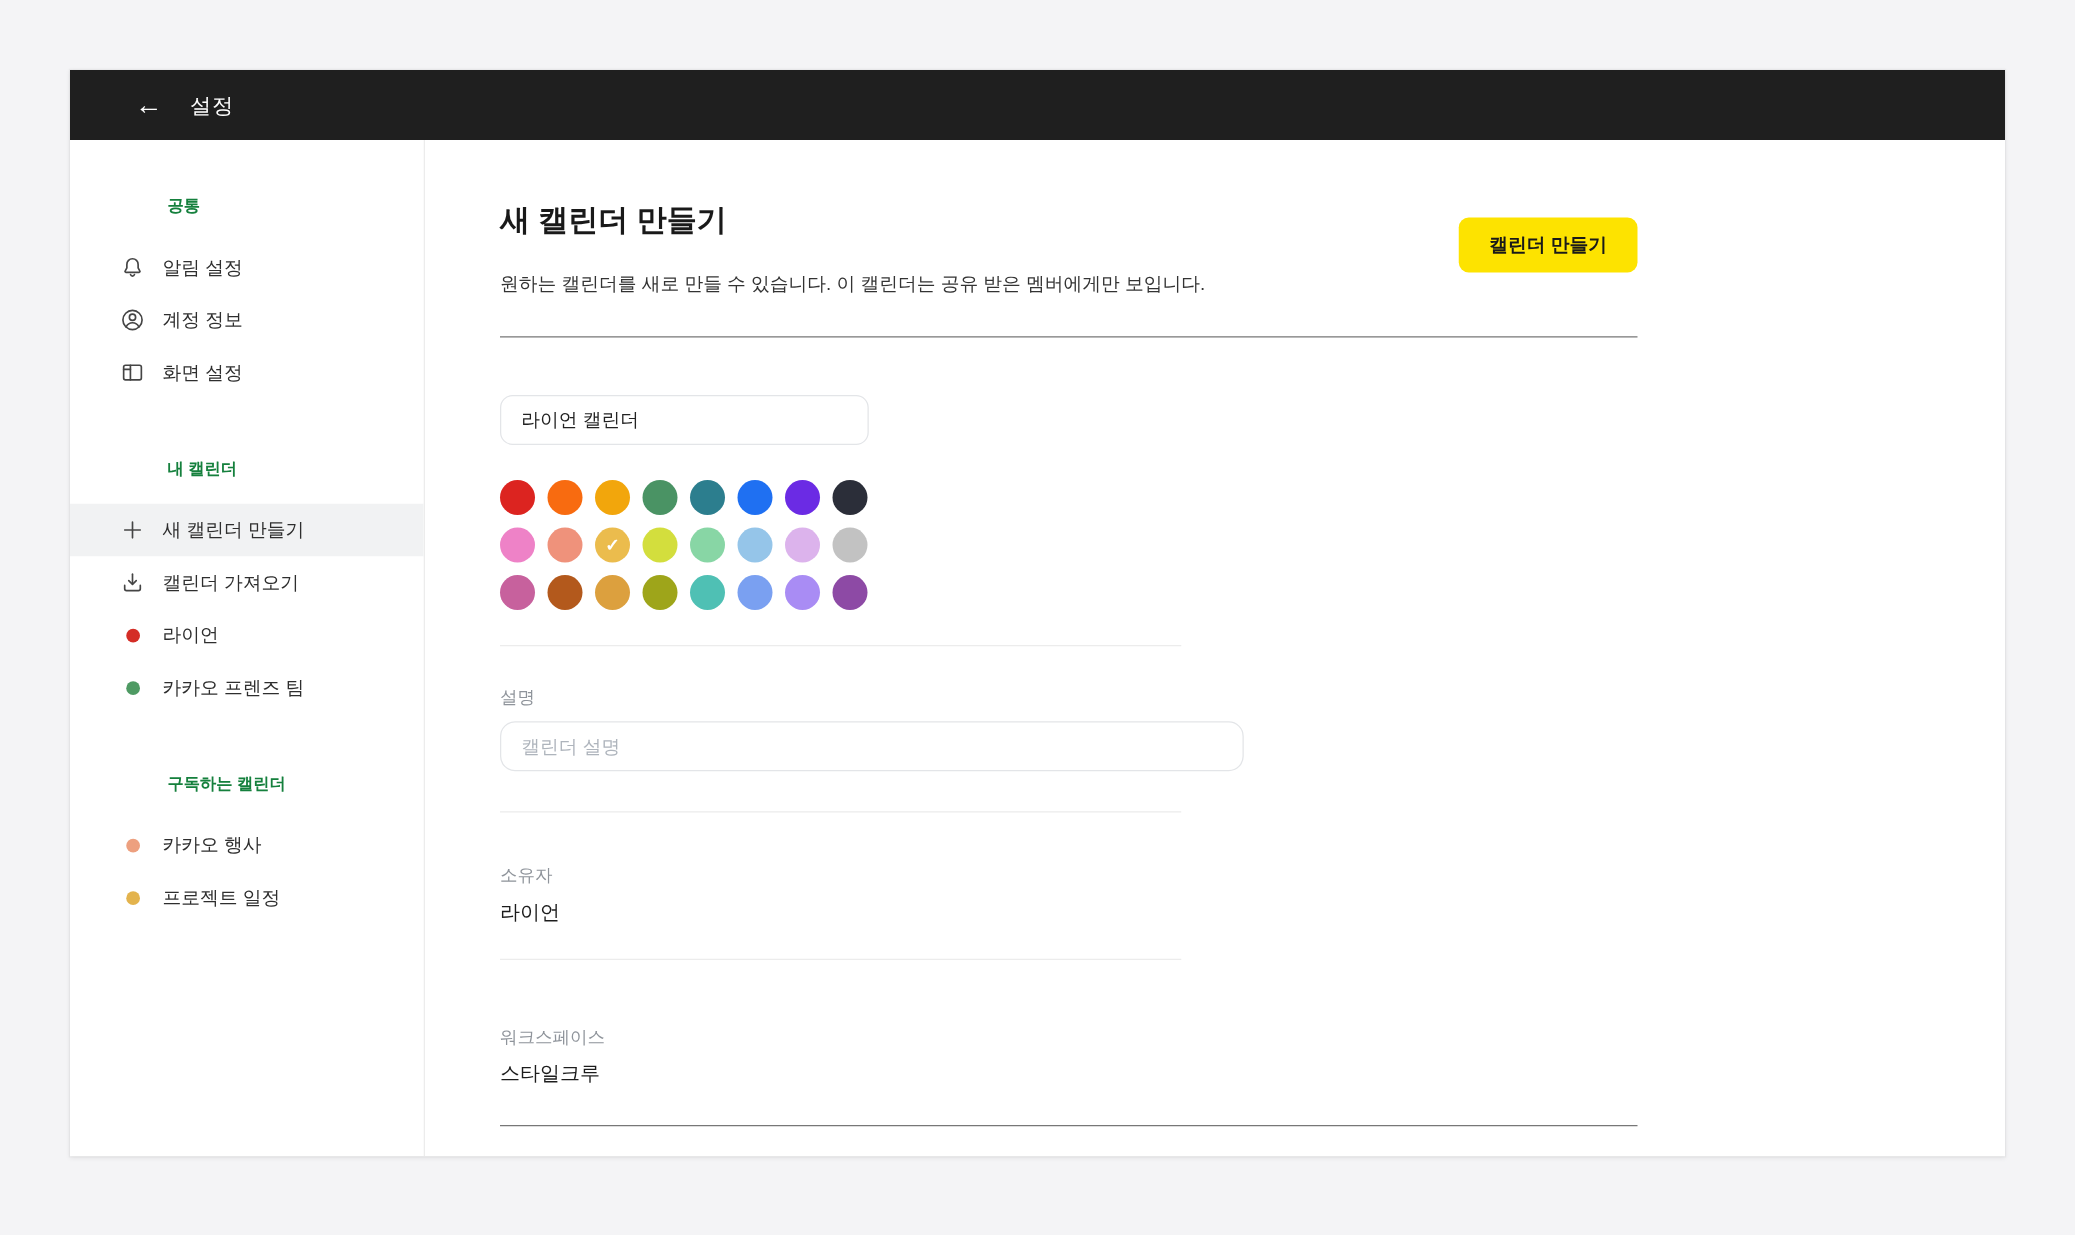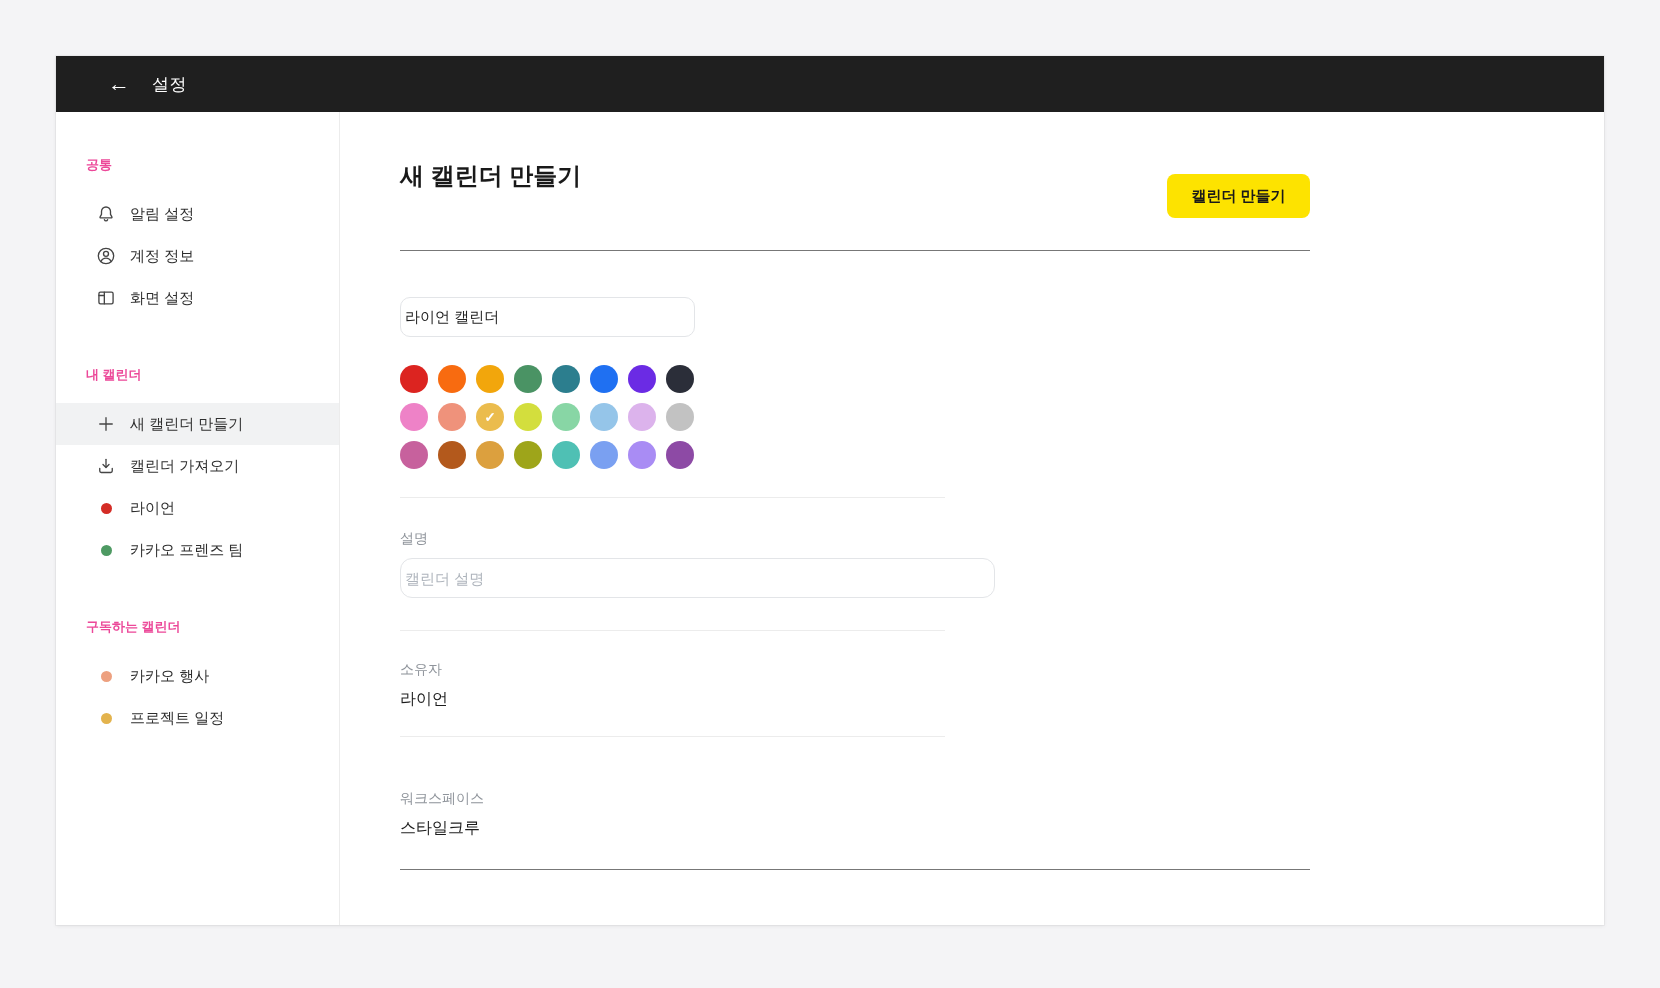--- a/index.html
+++ b/index.html
@@ -27,22 +27,22 @@
   }
   .app-title { font-size:17px; font-weight:400; margin-left:16px; letter-spacing:.5px; }
   
   .app-body { flex:1; display:flex; min-height:0; }
   
   .sidebar {
     width:284px; flex:0 0 284px; border-right:1px solid #ececec;
     overflow:hidden; padding-top:43px;
   }
   .side-section-label {
-    font-size:13px; font-weight:700; color:#ec4899;
-    padding:0 30px; height:20px; line-height:20px; margin-bottom:18px;
+    font-size:13px; font-weight:700; color:#15803d;
+    padding:0 30px; height:20px; line-height:20px; margin-bottom:18px;margin-left:48px;
   }
   .side-section { margin-top:46px; }
   .side-section:first-child { margin-top:0; }
   .side-item {
     height:42px; display:flex; align-items:center; padding:0 30px 0 40px;
     cursor:pointer; font-size:15px; color:#2e2e2e;
   }
   .side-item.selected { background:#f1f2f3; }
   .side-item .ic {
     width:20px; height:20px; display:flex; align-items:center; justify-content:center;
@@ -66,36 +66,36 @@
   .divider-strong { border:none; border-top:1px solid #777; margin-top:32px; }
   .divider-light  { border:none; border-top:1px solid #ececec; }
   
   .form-row { display:flex; padding-top:36px; }
   .form-col-label { width:221px; flex:0 0 221px; font-size:15px; font-weight:600; color:#222; padding-top:2px; }
   .fields { width:545px; }
   .field-label { font-size:14px; color:#8f949b; height:20px; line-height:20px; }
   .req { color:#ef4823; margin-left:2px; }
   .text-input {
     display:block; height:40px; border:1px solid #e3e5e8; border-radius:10px;
-    padding:0 4px; font-size:15px; color:#222; font-family:inherit; outline:none;
+    padding:0 16px; font-size:15px; color:#222; font-family:inherit; outline:none;
     margin-top:10px; background:#fff;
   }
   .text-input::placeholder { color:#aeb4bc; }
   .name-input { width:295px; }
   .desc-input { width:595px; border-radius:12px; }
   .palette { margin-top:28px; display:flex; flex-direction:column; gap:10px; width:294px; }
   .palette-row { display:flex; gap:10px; }
   .swatch {
     width:28px; height:28px; border-radius:50%; border:none; cursor:pointer;
     display:flex; align-items:center; justify-content:center;
     color:#fff; font-size:14px; font-weight:700; padding:0;
   }
   .fields .divider-light { margin-top:28px; }
   .lbl-desc { margin-top:30px; }
-  .lbl-owner { margin-top:28px; }
+  .lbl-owner { margin-top:40px; }
   .lbl-ws { margin-top:51px; }
   .field-value { font-size:16px; color:#1c1c1c; margin-top:10px; }
   .bottom-rule { margin-top:30px; }
 </style>
 </head>
 <body>
 
 <div class="window">
   <header class="app-header">
     <button class="back-btn">←</button>
@@ -184,20 +184,21 @@
             <span>프로젝트 일정</span>
           </div>
         </div>
       </aside>
 
     <main class="main">
       <div class="main-inner">
         <div class="main-head">
           <div>
             <h1 class="page-title">새 캘린더 만들기</h1>
+            <p class="page-desc">원하는 캘린더를 새로 만들 수 있습니다. 이 캘린더는 공유 받은 멤버에게만 보입니다.</p>
           </div>
           <button class="create-btn">캘린더 만들기</button>
         </div>
 
         <hr class="divider-strong">
 
         <div class="form-row">
 
           <div class="fields">
             <input class="text-input name-input" type="text" value="라이언 캘린더" style="">

